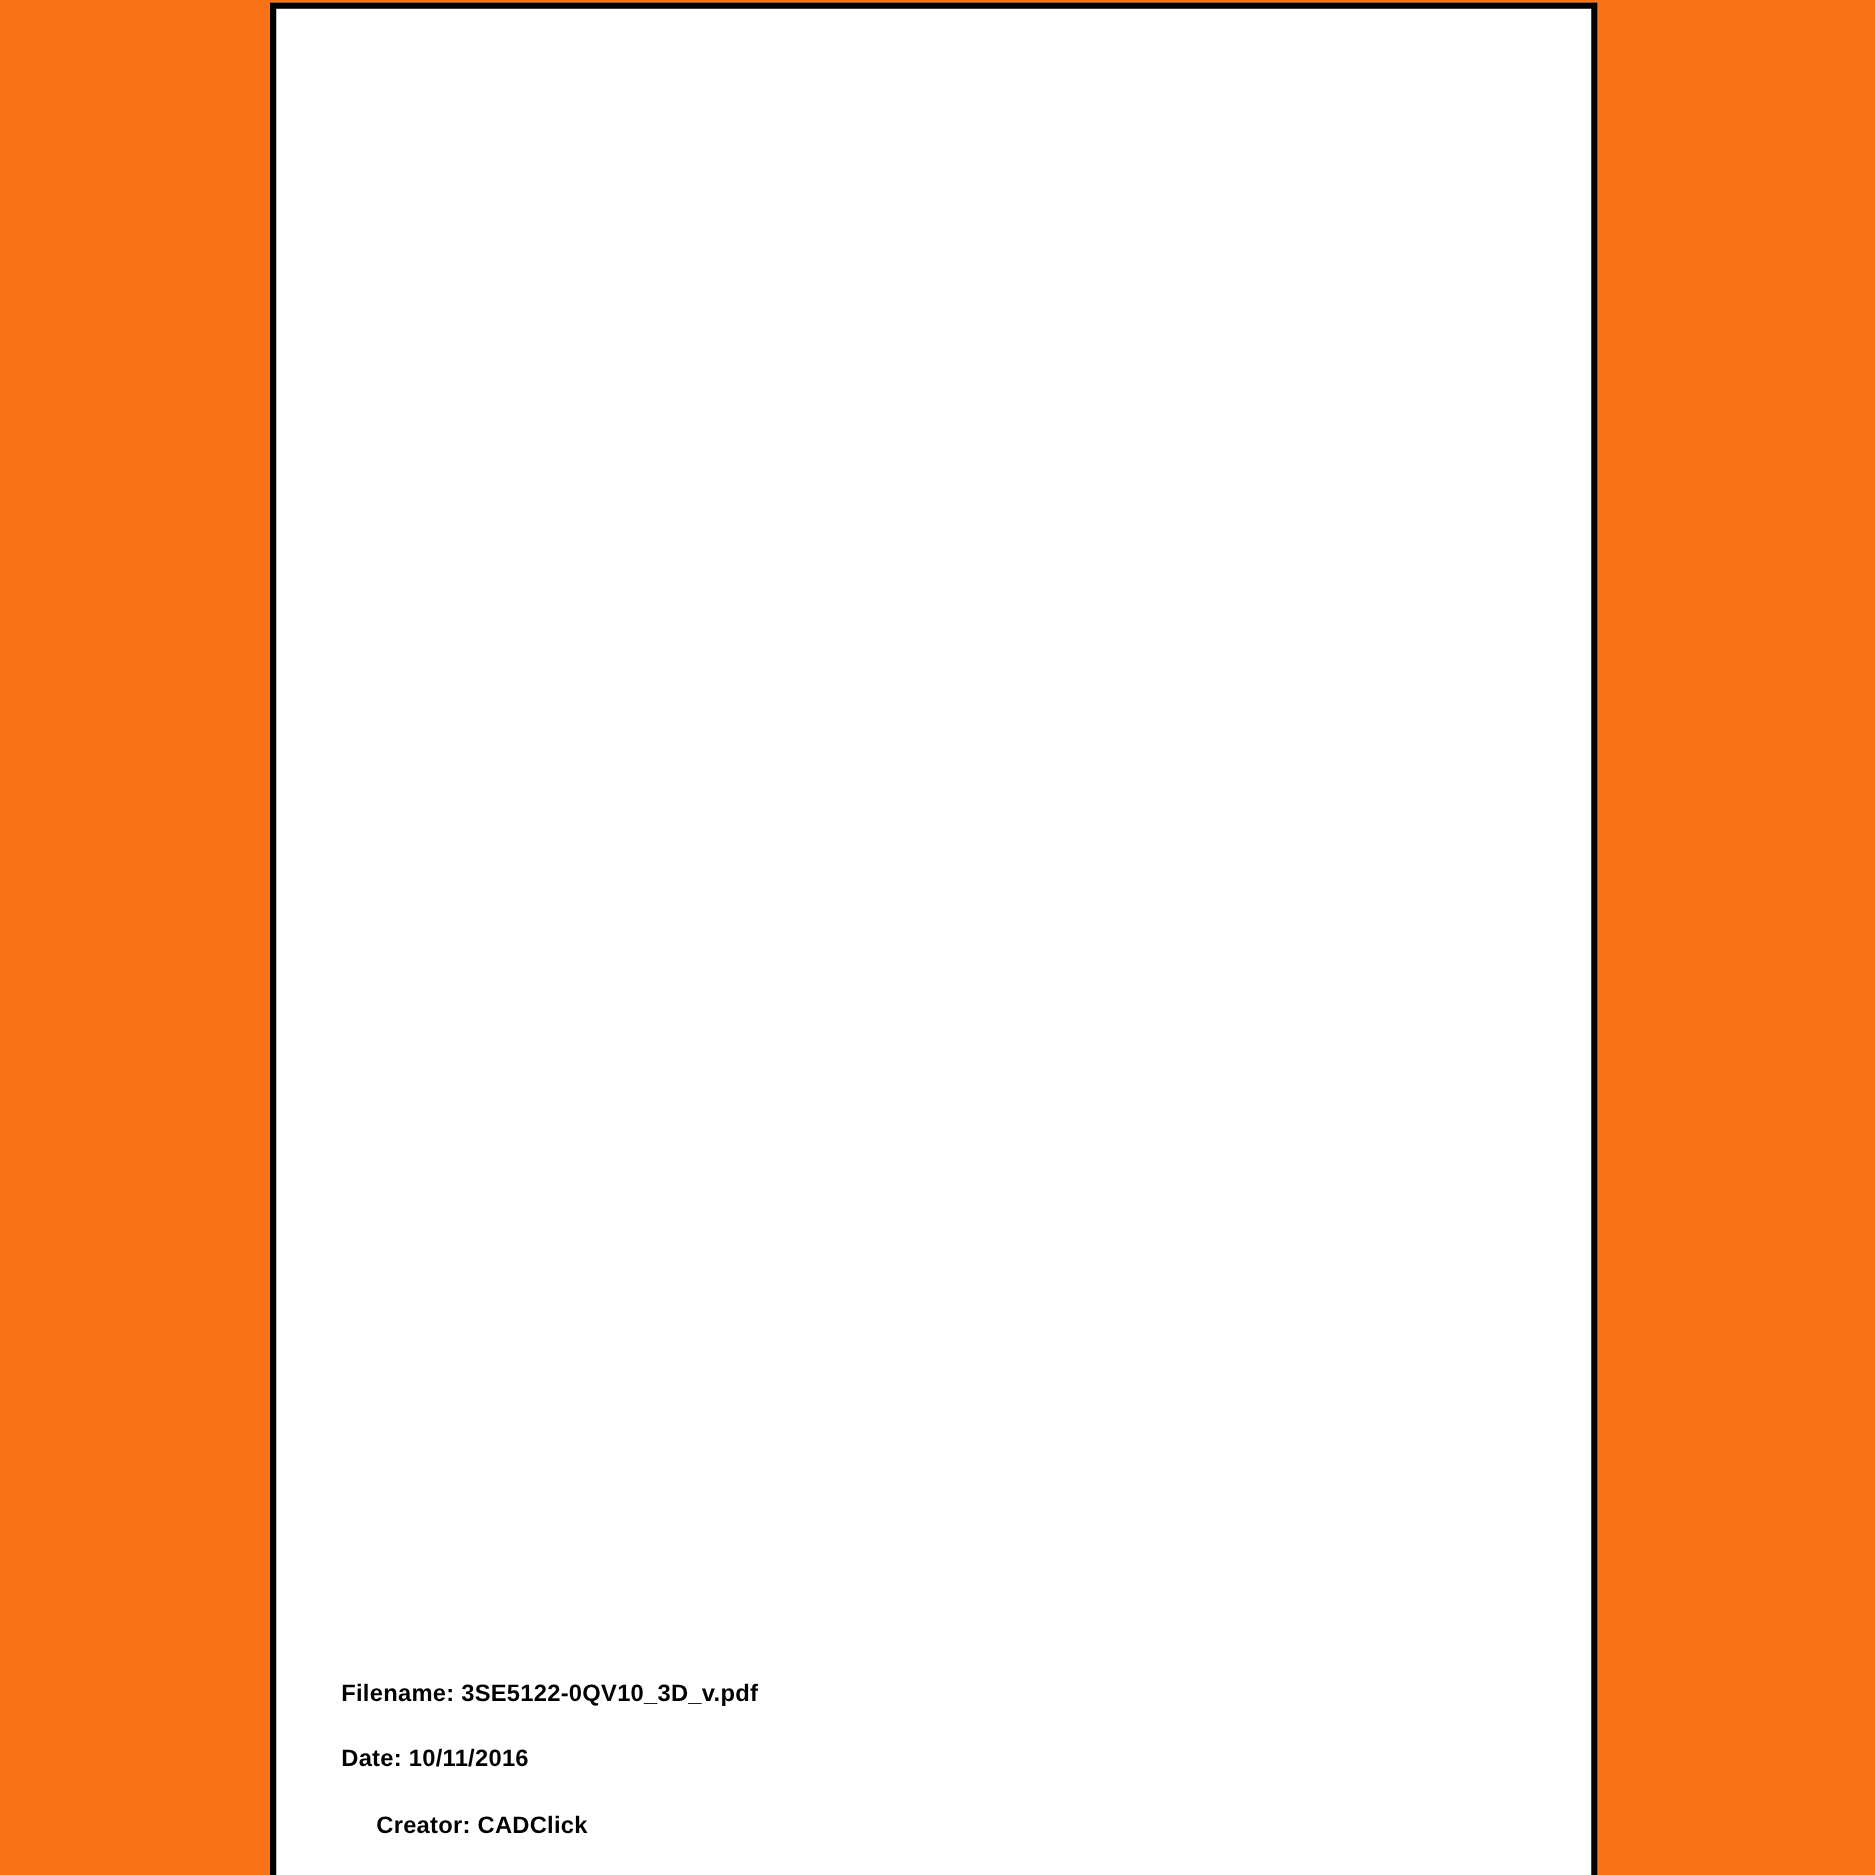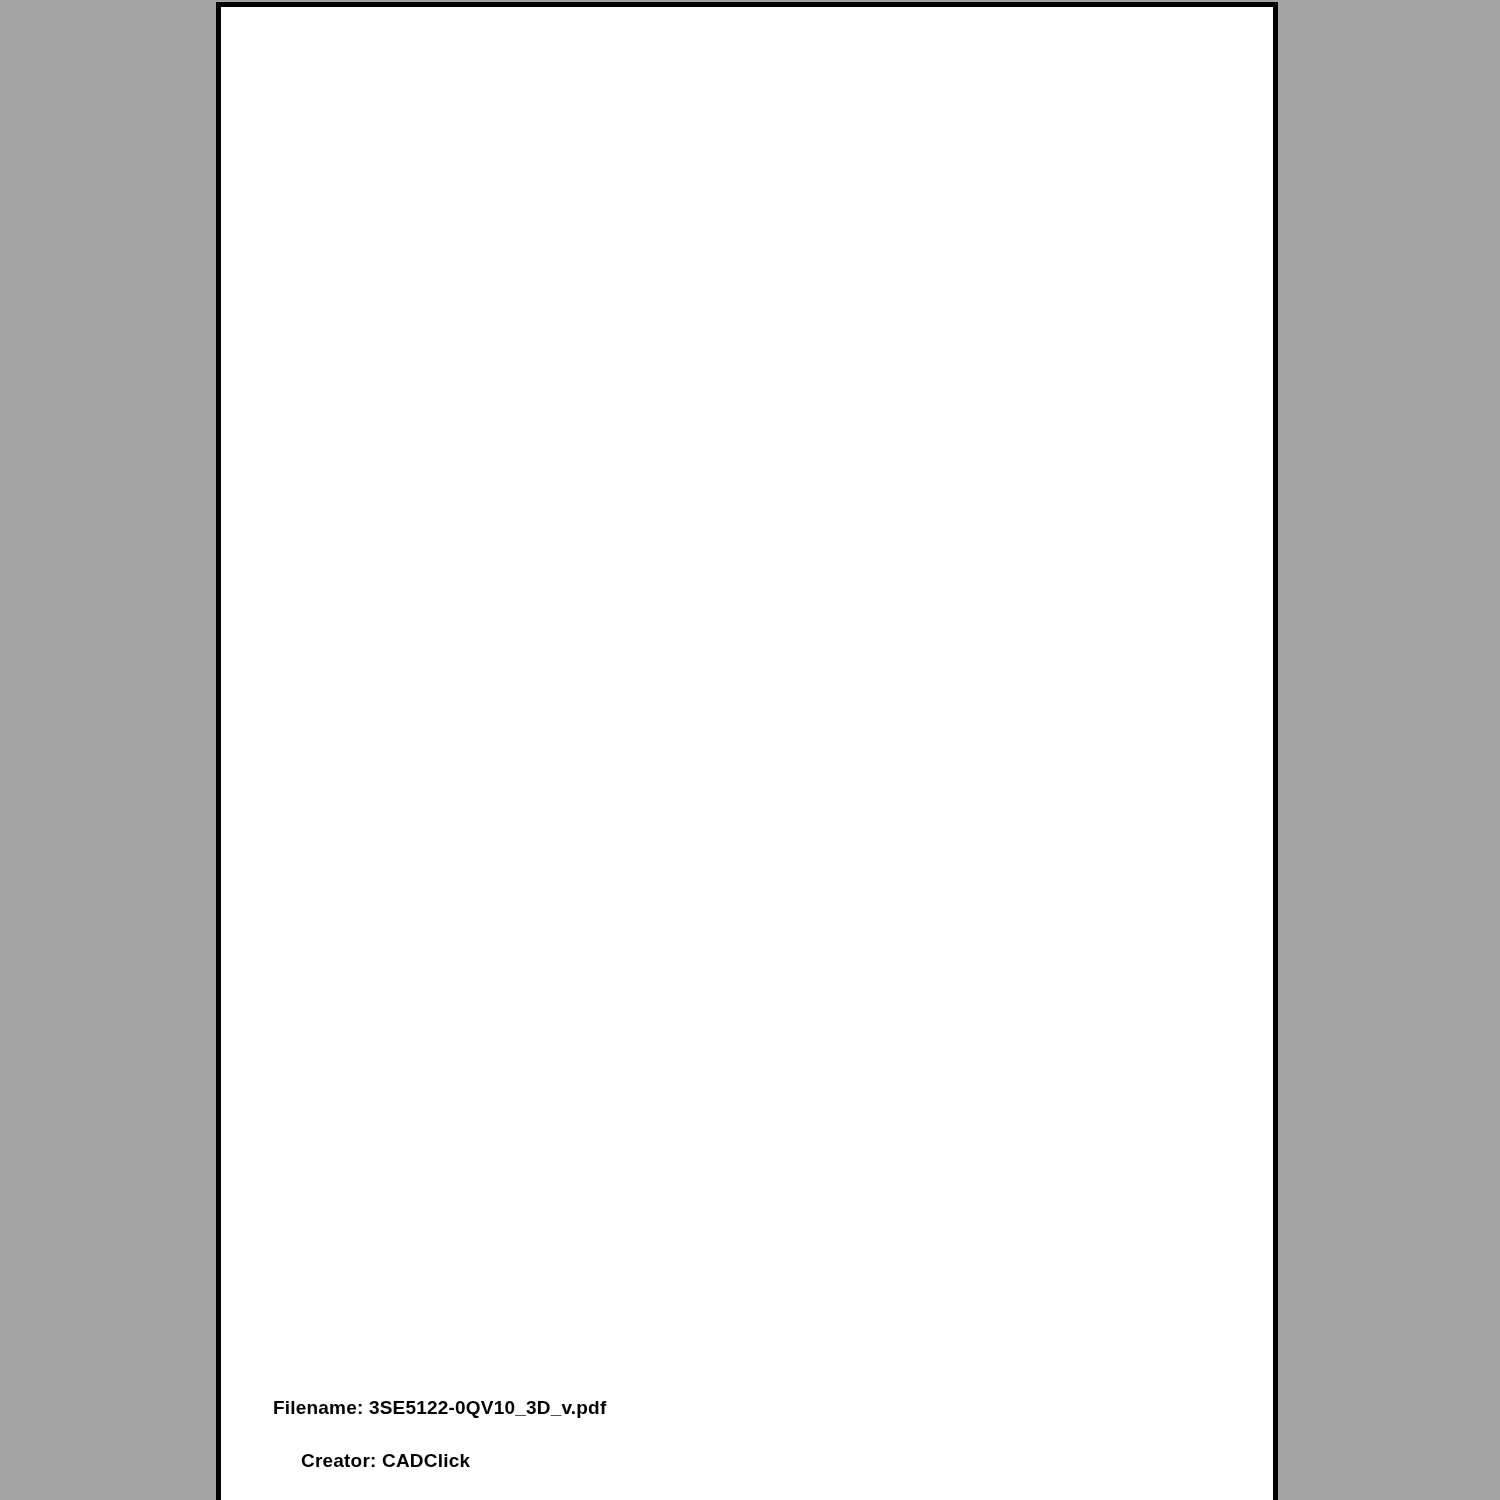--- a/index.html
+++ b/index.html
@@ -11,21 +11,21 @@
     width: 1500px;
     height: 1500px;
     font-family: "Liberation Sans", sans-serif;
     overflow: hidden;
   }
 
   .page-wrapper {
     position: relative;
     width: 1500px;
     height: 1500px;
-    background: #a3a3a3;
+    background: #f97316;
   }
 
   
   .document-page {
     position: absolute;
     left: 216px;
     top: 2px;
     width: 1062px;
     height: 1512px;
     background: #ffffff;
@@ -80,20 +80,24 @@
 
     <div class="doc-body"></div>
 
     <div class="doc-meta">
 
       <div class="meta-line">
         <span class="meta-label">Filename:</span>
         <span class="meta-value">3SE5122-0QV10_3D_v.pdf</span>
       </div>
 
+      <div class="meta-line">
+        <span class="meta-label">Date:</span>
+        <span class="meta-value">10/11/2016</span>
+      </div>
 
       <div class="meta-line">
         <span class="meta-label">Creator:</span>
         <span class="meta-value">CADClick</span>
       </div>
 
     </div>
 
   </div>
 

